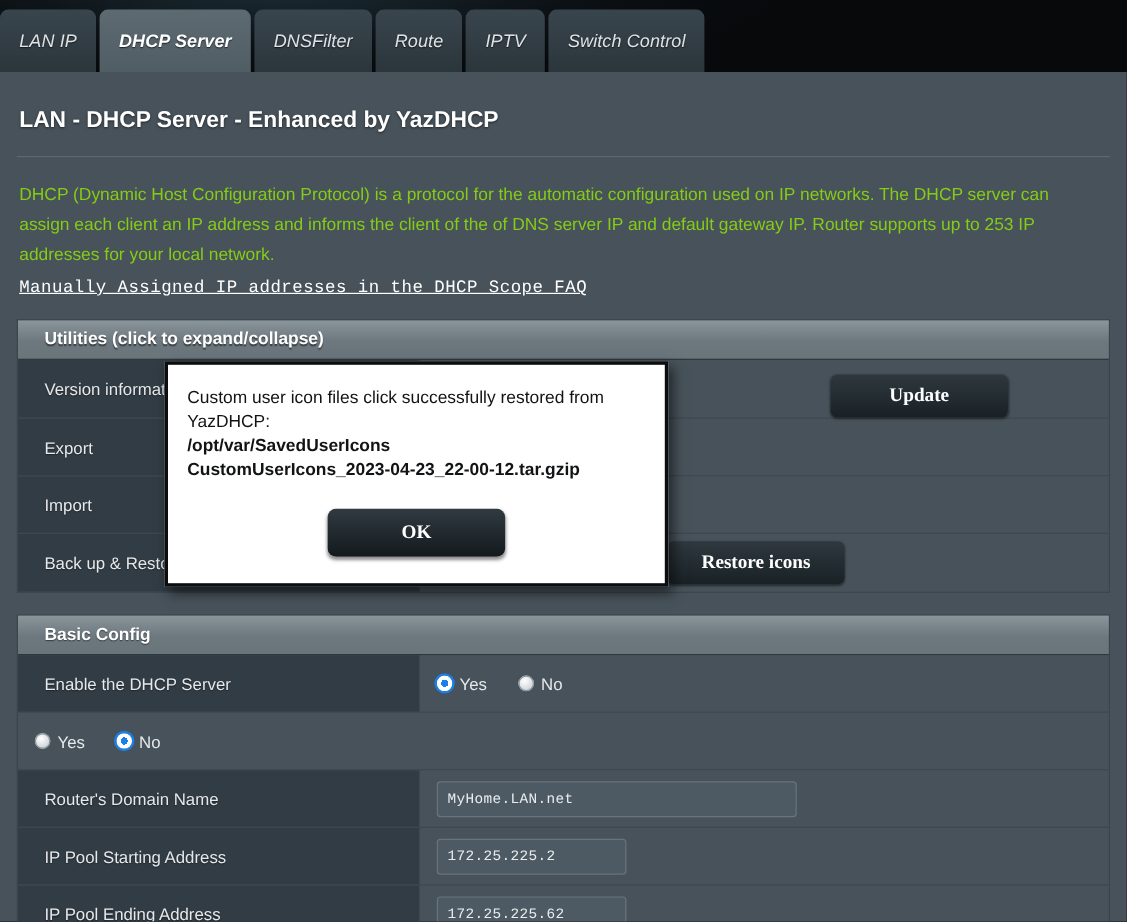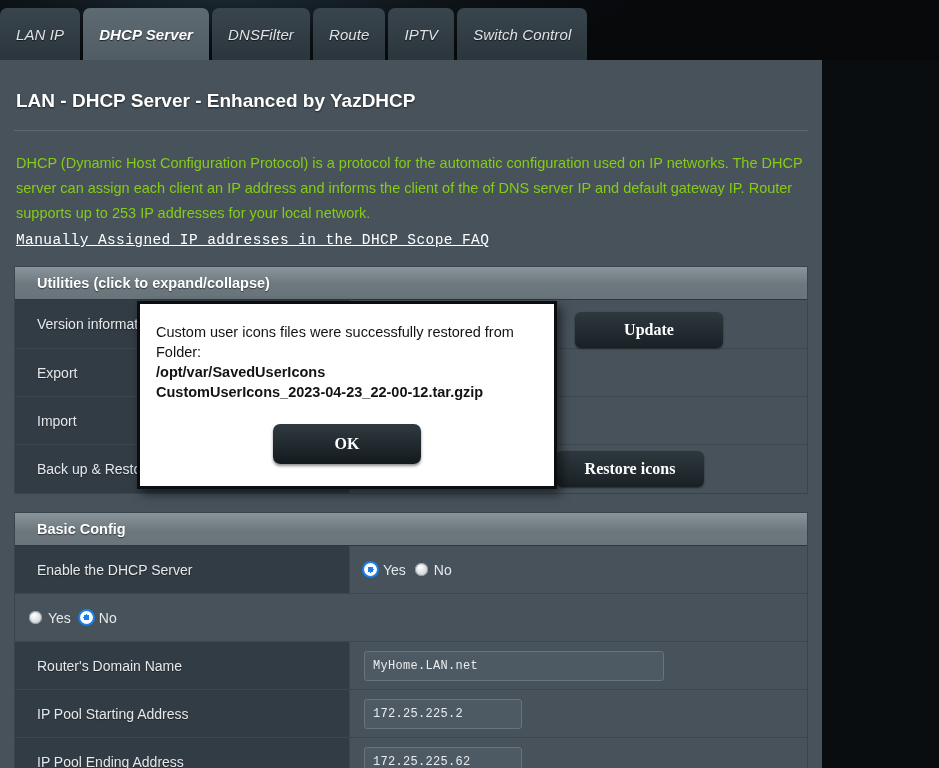--- a/index.html
+++ b/index.html
@@ -56,21 +56,21 @@
   .tab.active {
     background: linear-gradient(180deg, #5d6a72 0%, #505d65 100%);
     color: #ffffff;
     font-weight: bold;
   }
 
   
   .panel {
     position: absolute;
     left: 0; top: 60px;
-    width: 822px;
+    width: 939px;
     height: 708px;
     background: #47525a;
     padding: 0;
     overflow: hidden;
   }
 
   .panel-inner {
     padding: 0 14px;
   }
 
@@ -186,21 +186,21 @@
   .btn-right {
     margin-left: auto;
     margin-right: 84px;
     margin-top: 12px;
   }
 
   
   .radio-group {
     display: flex;
     align-items: flex-start;
-    gap: 1px;
+    gap: 18px;
   }
   .radio-opt {
     display: flex;
     align-items: center;
     gap: 6px;
     cursor: pointer;
     margin-right: 8px;
     font-size: 14px;
   }
   .radio {
@@ -392,21 +392,21 @@
           <input class="text-input w-short" value="172.25.225.62" style="">
         </div>
       </div>
     </div>
 
   </div>
 </div>
 
 <div class="dialog">
   <div class="dialog-text">
-    <div>Custom user icons files were successfully restored from</div>
-    <div>Folder:</div>
+    <div>Custom user icon files click successfully restored from</div>
+    <div>YazDHCP:</div>
     <div class="b">/opt/var/SavedUserIcons</div>
     <div class="b">CustomUserIcons_2023-04-23_22-00-12.tar.gzip</div>
   </div>
   <div class="dialog-actions">
     <button class="dialog-btn">OK</button>
   </div>
 </div>
 
 </body></html>

